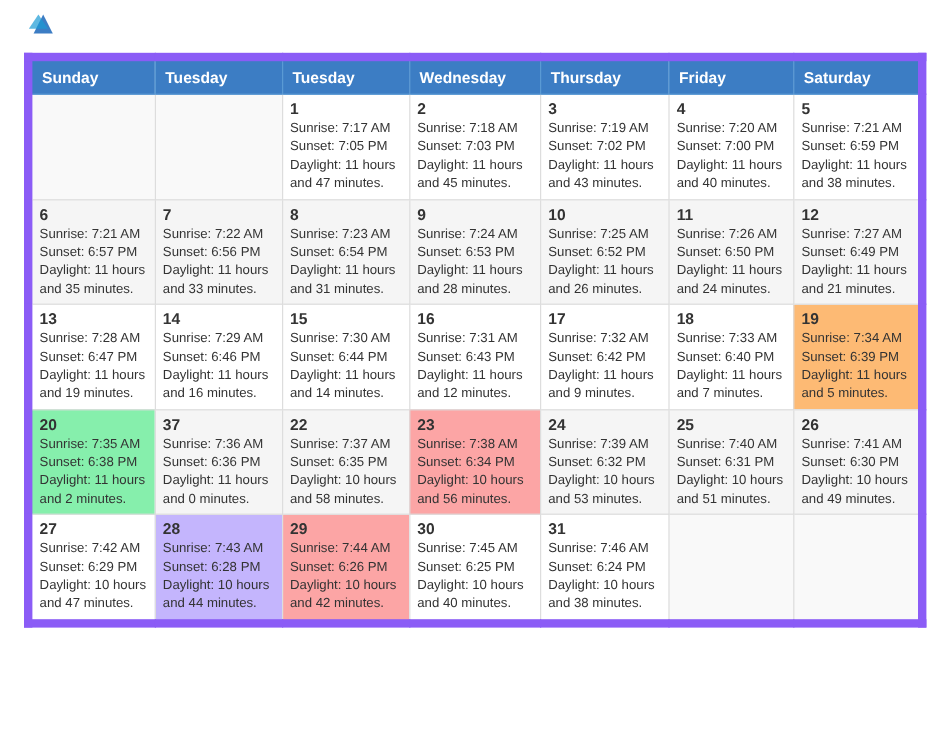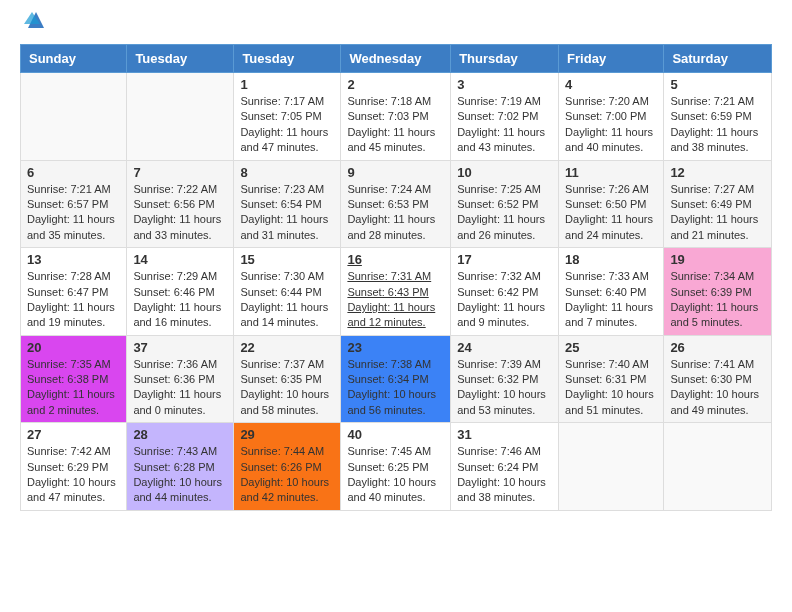--- a/index.html
+++ b/index.html
@@ -52,21 +52,21 @@
       font-weight: normal;
       color: #333;
     }
     .location {
       font-size: 14px;
       color: #555;
     }
     .calendar {
       width: 100%;
       border-collapse: collapse;
-      border: 1px solid #8b5cf6;
+      border: 7px solid #8b5cf6;
     }
     .calendar th {
       background-color: #3c7dc4;
       color: #fff;
       font-size: 13px;
       font-weight: bold;
       padding: 6px 8px;
       text-align: left;
       border: 1px solid #5a9ad4;
     }
@@ -197,51 +197,51 @@
             <div class="cell-info">Sunrise: 7:28 AM<br>Sunset: 6:47 PM<br>Daylight: 11 hours and 19 minutes.</div>
           </td>
           <td style="background: rgb(255, 255, 255); margin-left: 36px;">
             <span class="day-number">14</span>
             <div class="cell-info">Sunrise: 7:29 AM<br>Sunset: 6:46 PM<br>Daylight: 11 hours and 16 minutes.</div>
           </td>
           <td style="background: rgb(255, 255, 255);">
             <span class="day-number">15</span>
             <div class="cell-info">Sunrise: 7:30 AM<br>Sunset: 6:44 PM<br>Daylight: 11 hours and 14 minutes.</div>
           </td>
-          <td style="background: rgb(255, 255, 255); text-decoration: underline;">
+          <td style="background: rgb(255, 255, 255);">
             <span class="day-number">16</span>
             <div class="cell-info">Sunrise: 7:31 AM<br>Sunset: 6:43 PM<br>Daylight: 11 hours and 12 minutes.</div>
           </td>
           <td style="background: rgb(255, 255, 255);">
             <span class="day-number">17</span>
             <div class="cell-info">Sunrise: 7:32 AM<br>Sunset: 6:42 PM<br>Daylight: 11 hours and 9 minutes.</div>
           </td>
           <td style="background: rgb(255, 255, 255);">
             <span class="day-number">18</span>
             <div class="cell-info">Sunrise: 7:33 AM<br>Sunset: 6:40 PM<br>Daylight: 11 hours and 7 minutes.</div>
           </td>
-          <td style="background: #f9a8d4; margin-left: 26px;">
+          <td style="background: #fdba74; margin-left: 26px;">
             <span class="day-number">19</span>
             <div class="cell-info">Sunrise: 7:34 AM<br>Sunset: 6:39 PM<br>Daylight: 11 hours and 5 minutes.</div>
           </td>
         </tr>
         <tr>
-          <td style="background: #d946ef;">
+          <td style="background: #86efac;">
             <span class="day-number">20</span>
             <div class="cell-info">Sunrise: 7:35 AM<br>Sunset: 6:38 PM<br>Daylight: 11 hours and 2 minutes.</div>
           </td>
           <td style="background: rgb(245, 245, 245);">
             <span class="day-number">37</span>
             <div class="cell-info">Sunrise: 7:36 AM<br>Sunset: 6:36 PM<br>Daylight: 11 hours and 0 minutes.</div>
           </td>
           <td style="background: rgb(245, 245, 245); margin-left: 16px;">
             <span class="day-number">22</span>
             <div class="cell-info">Sunrise: 7:37 AM<br>Sunset: 6:35 PM<br>Daylight: 10 hours and 58 minutes.</div>
           </td>
-          <td style="background: #3b82f6;">
+          <td style="background: #fca5a5;">
             <span class="day-number">23</span>
             <div class="cell-info">Sunrise: 7:38 AM<br>Sunset: 6:34 PM<br>Daylight: 10 hours and 56 minutes.</div>
           </td>
           <td style="background: rgb(245, 245, 245); margin-left: 33px;">
             <span class="day-number">24</span>
             <div class="cell-info">Sunrise: 7:39 AM<br>Sunset: 6:32 PM<br>Daylight: 10 hours and 53 minutes.</div>
           </td>
           <td style="background: rgb(245, 245, 245);">
             <span class="day-number">25</span>
             <div class="cell-info">Sunrise: 7:40 AM<br>Sunset: 6:31 PM<br>Daylight: 10 hours and 51 minutes.</div>
@@ -253,26 +253,26 @@
         </tr>
         <tr>
           <td style="background: rgb(255, 255, 255);">
             <span class="day-number">27</span>
             <div class="cell-info">Sunrise: 7:42 AM<br>Sunset: 6:29 PM<br>Daylight: 10 hours and 47 minutes.</div>
           </td>
           <td style="background: #c4b5fd;">
             <span class="day-number">28</span>
             <div class="cell-info">Sunrise: 7:43 AM<br>Sunset: 6:28 PM<br>Daylight: 10 hours and 44 minutes.</div>
           </td>
-          <td style="background: #f97316;">
+          <td style="background: #fca5a5;">
             <span class="day-number">29</span>
             <div class="cell-info">Sunrise: 7:44 AM<br>Sunset: 6:26 PM<br>Daylight: 10 hours and 42 minutes.</div>
           </td>
           <td style="background: rgb(255, 255, 255);">
-            <span class="day-number">40</span>
+            <span class="day-number">30</span>
             <div class="cell-info">Sunrise: 7:45 AM<br>Sunset: 6:25 PM<br>Daylight: 10 hours and 40 minutes.</div>
           </td>
           <td style="background: rgb(255, 255, 255);">
             <span class="day-number">31</span>
             <div class="cell-info">Sunrise: 7:46 AM<br>Sunset: 6:24 PM<br>Daylight: 10 hours and 38 minutes.</div>
           </td>
           <td class="empty" style="background: rgb(249, 249, 249);"></td>
           <td class="empty" style="background: rgb(249, 249, 249);"></td>
         </tr>
       </tbody>

